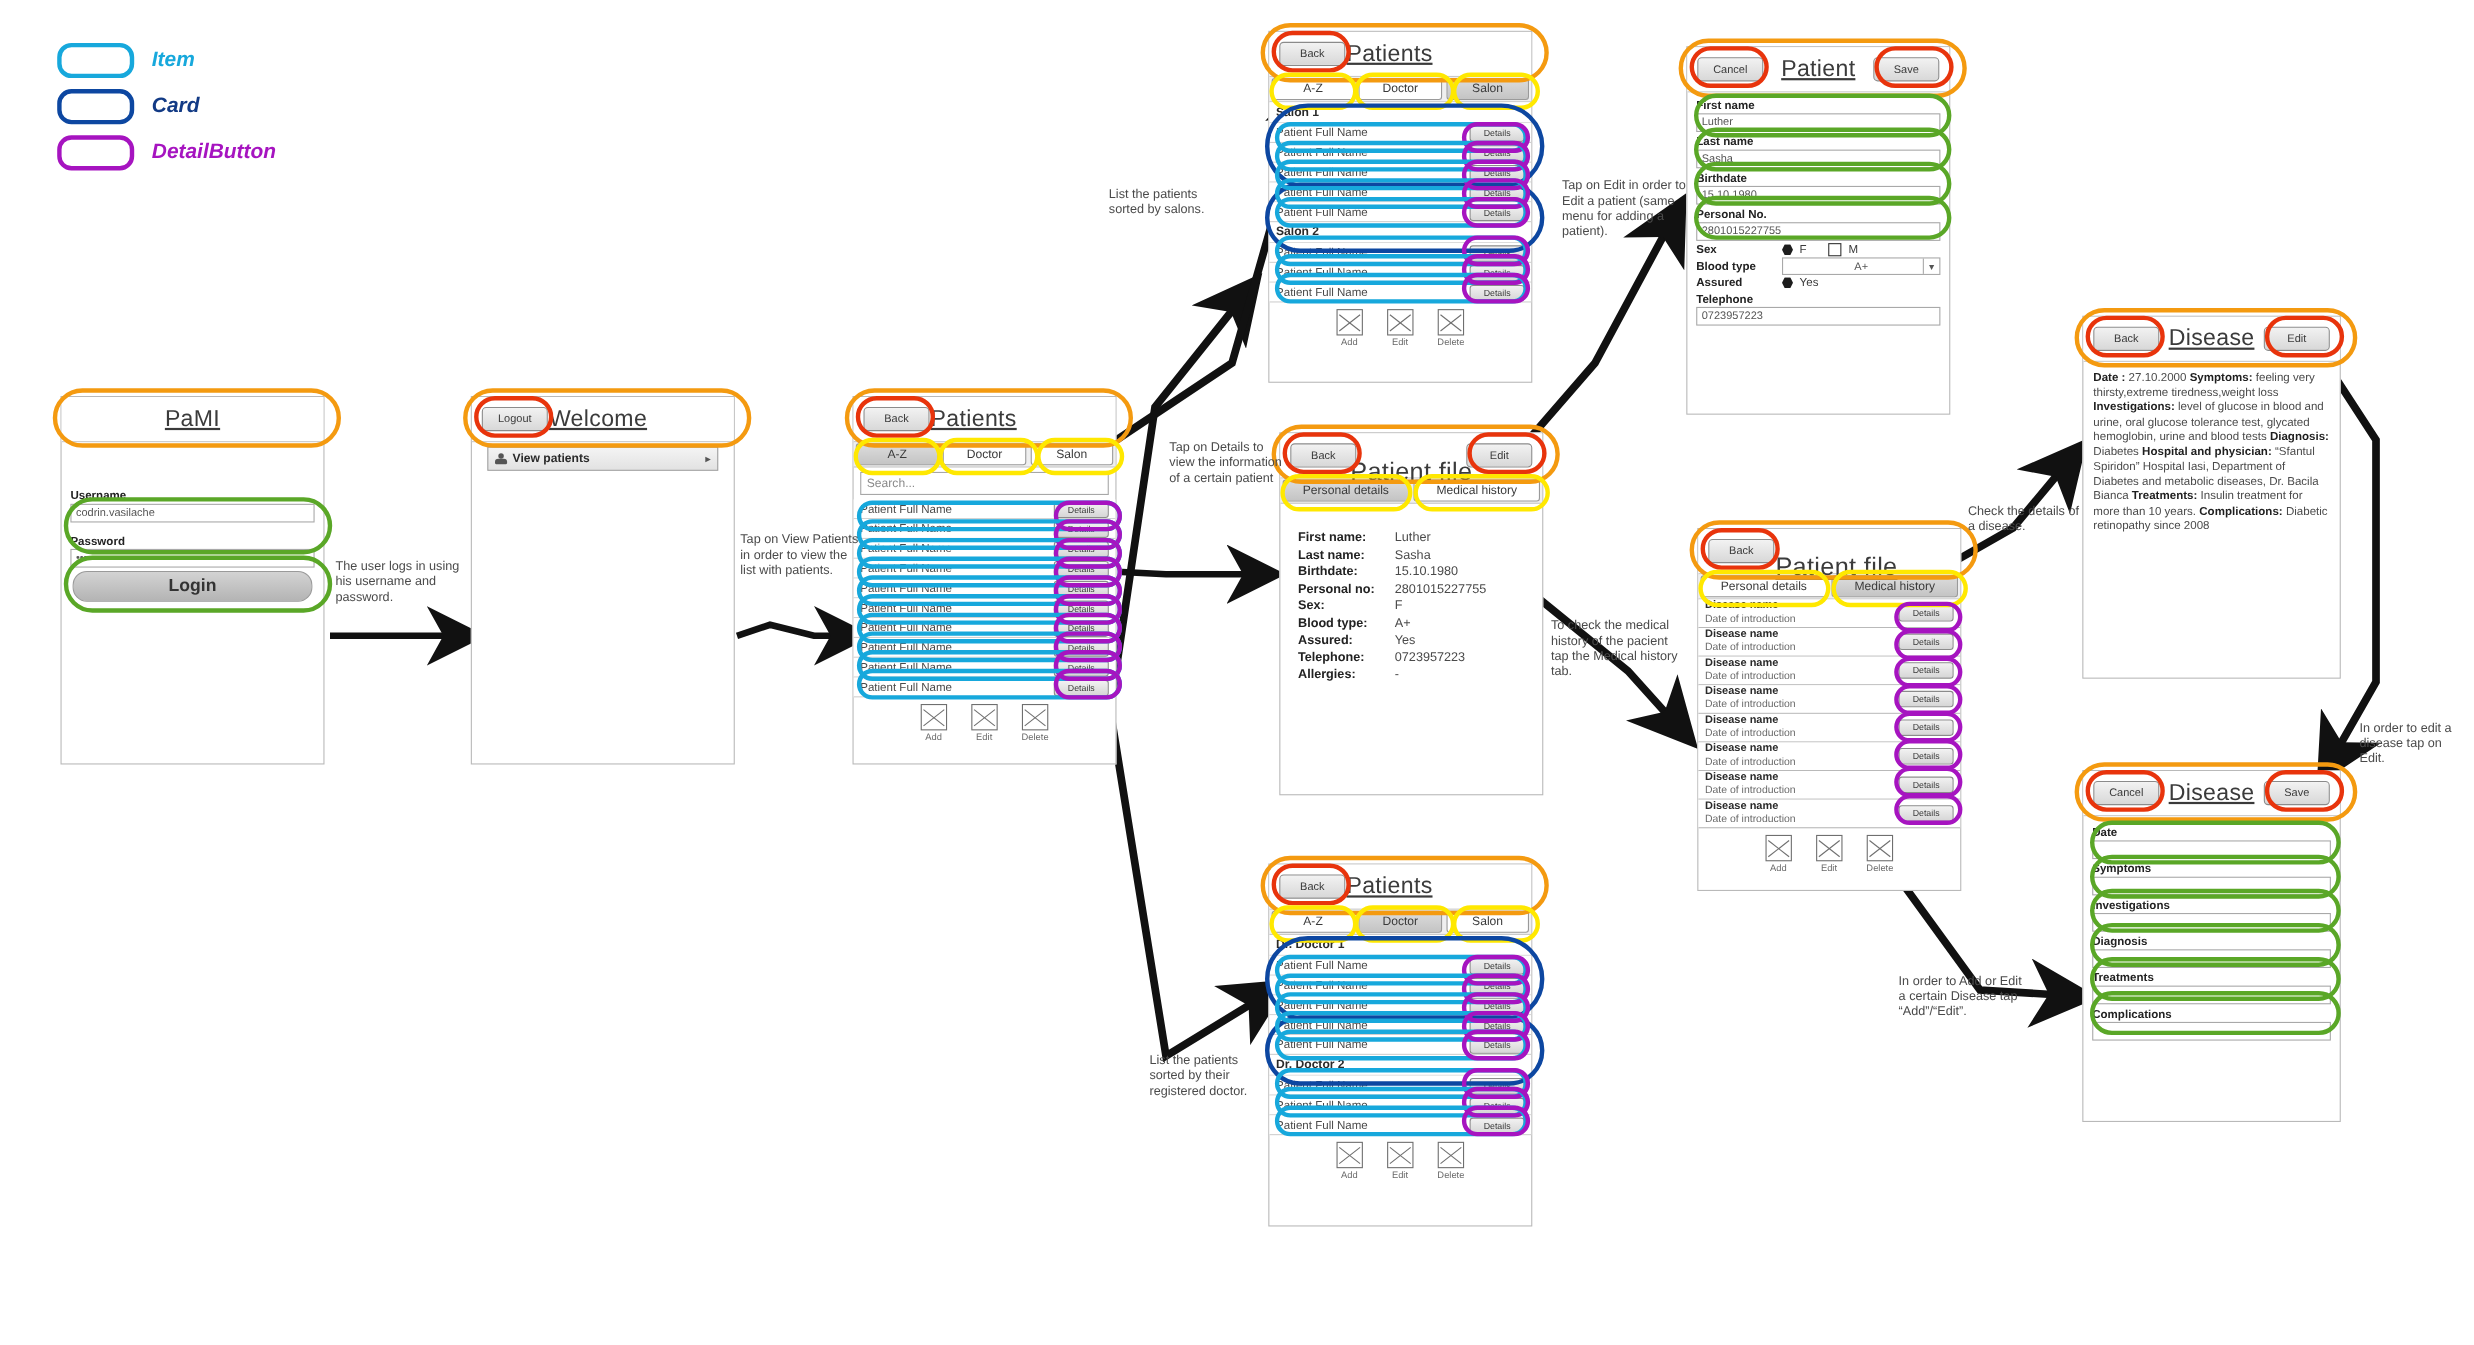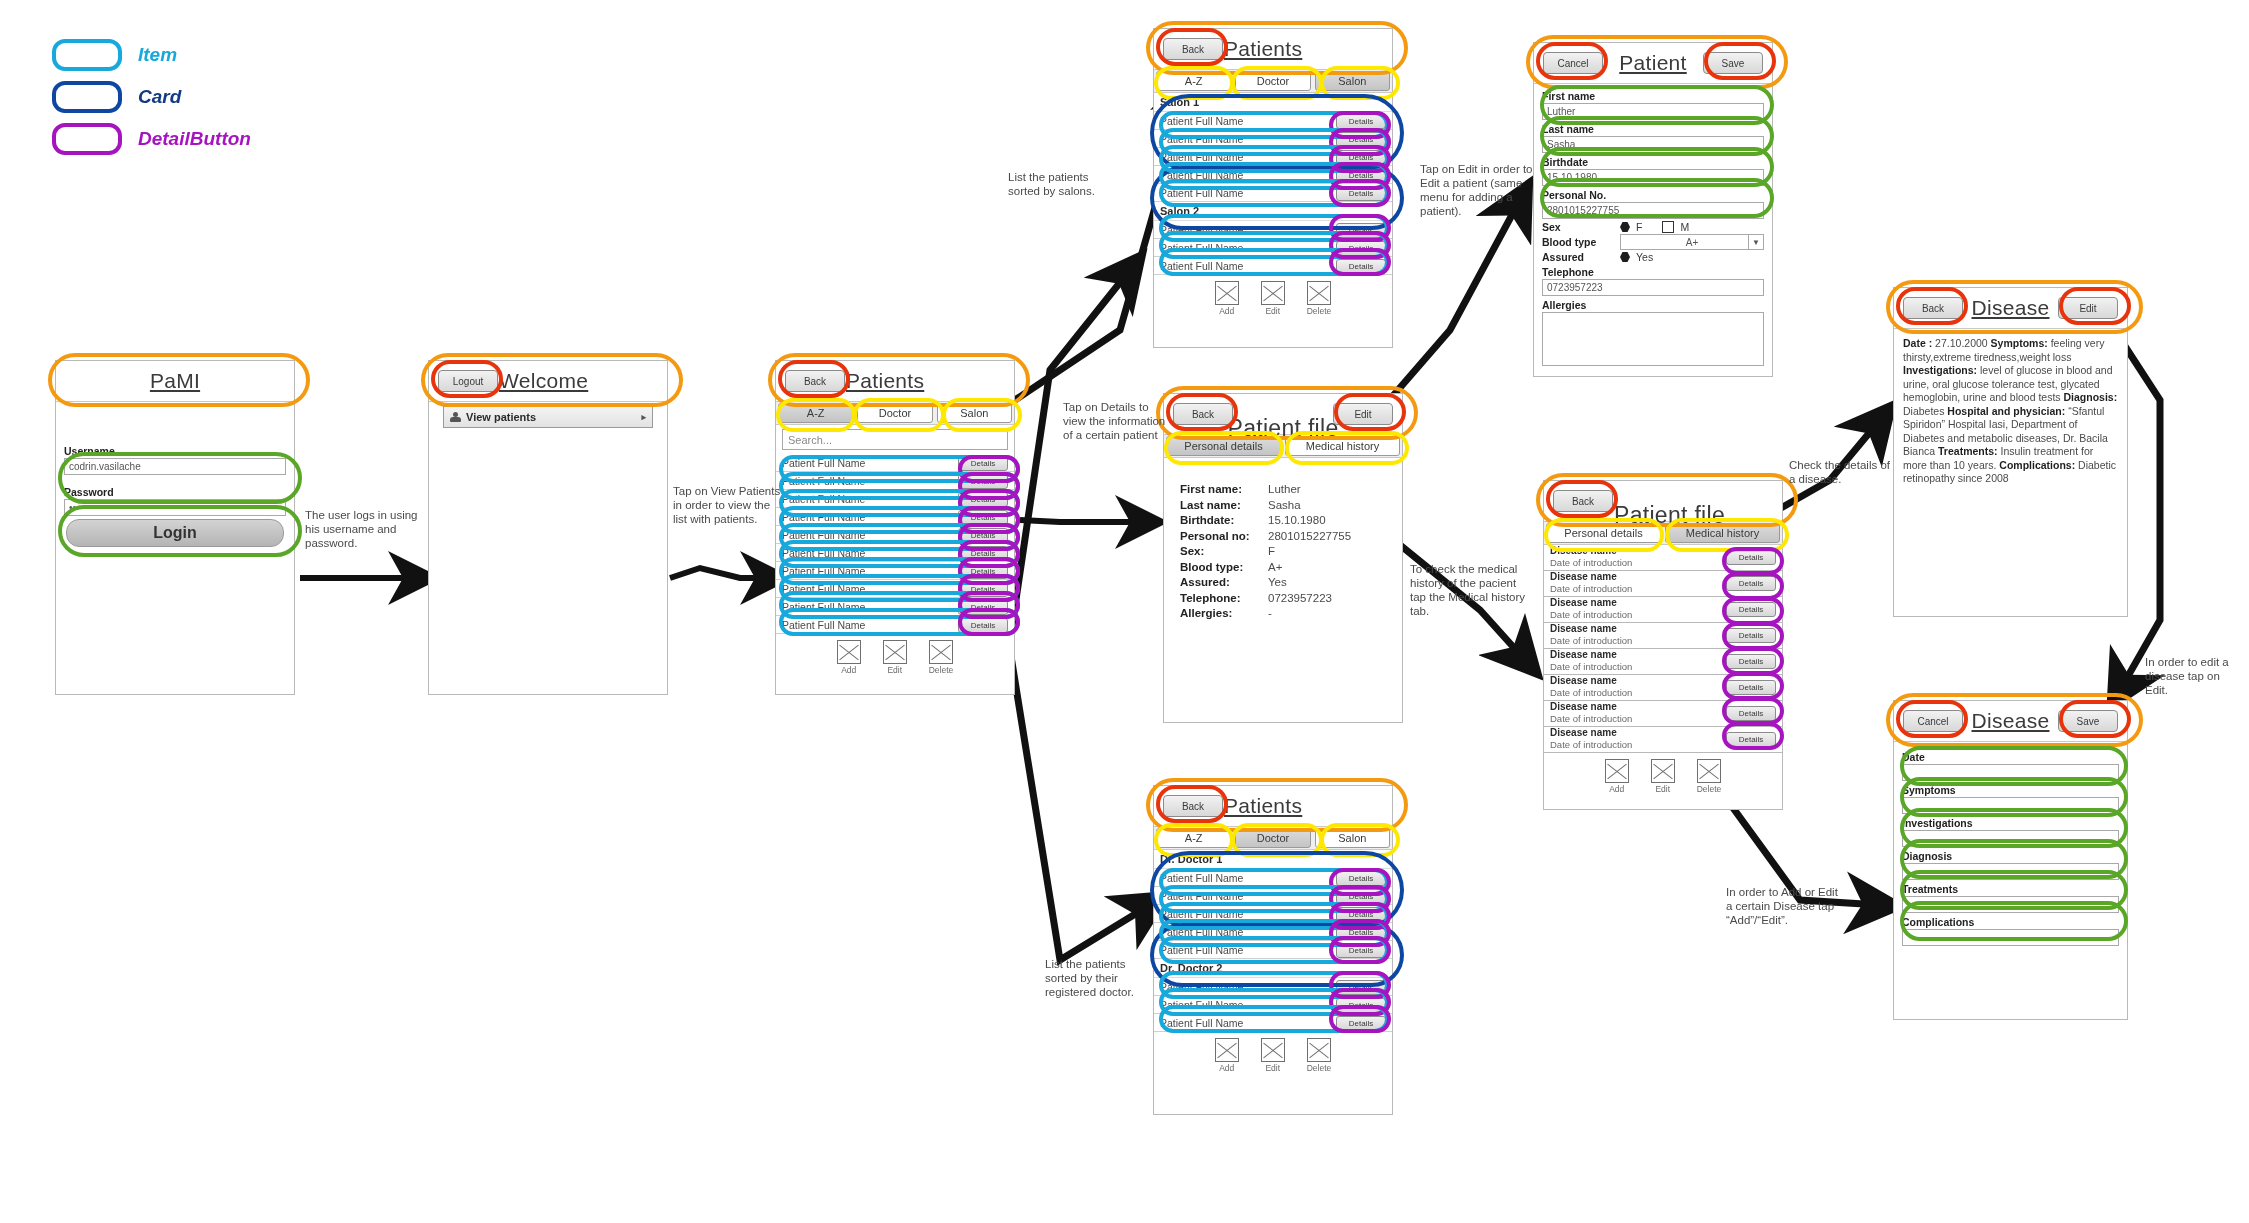--- a/index.html
+++ b/index.html
@@ -597,24 +597,20 @@
   </div>
   <div class="inline">
     <span class="lab">Assured</span>
     <span class="hexa"></span>
     <span>Yes</span>
   </div>
   <div class="fld">
     <div class="flab">Telephone</div>
     <div class="fbox">0723957223</div>
   </div>
-  <div class="fld">
-    <div class="flab">Allergies</div>
-    <div class="fbox tall"></div>
-  </div>
 </div>
 <div class="ring header abs" style="left:1526px;top:35px;width:254px;height:46px;"></div>
 <div class="ring button abs" style="left:1536px;top:42px;width:64px;height:30px;"></div>
 <div class="ring button abs" style="left:1704px;top:42px;width:64px;height:30px;"></div>
 <div id="pe-rings">
     <div class="ring input abs" style="left: 1540px; top: 85px; width: 226px; height: 32px;"></div>
     <div class="ring input abs" style="left: 1540px; top: 116px; width: 226px; height: 32px;"></div>
     <div class="ring input abs" style="left: 1540px; top: 147px; width: 226px; height: 32px;"></div>
     <div class="ring input abs" style="left: 1540px; top: 178px; width: 226px; height: 32px;"></div>
   </div>

